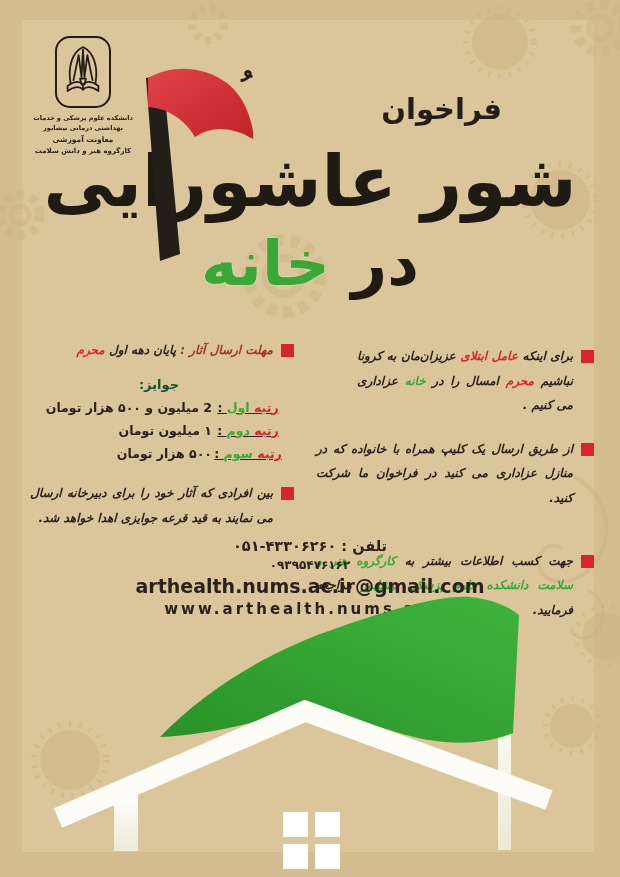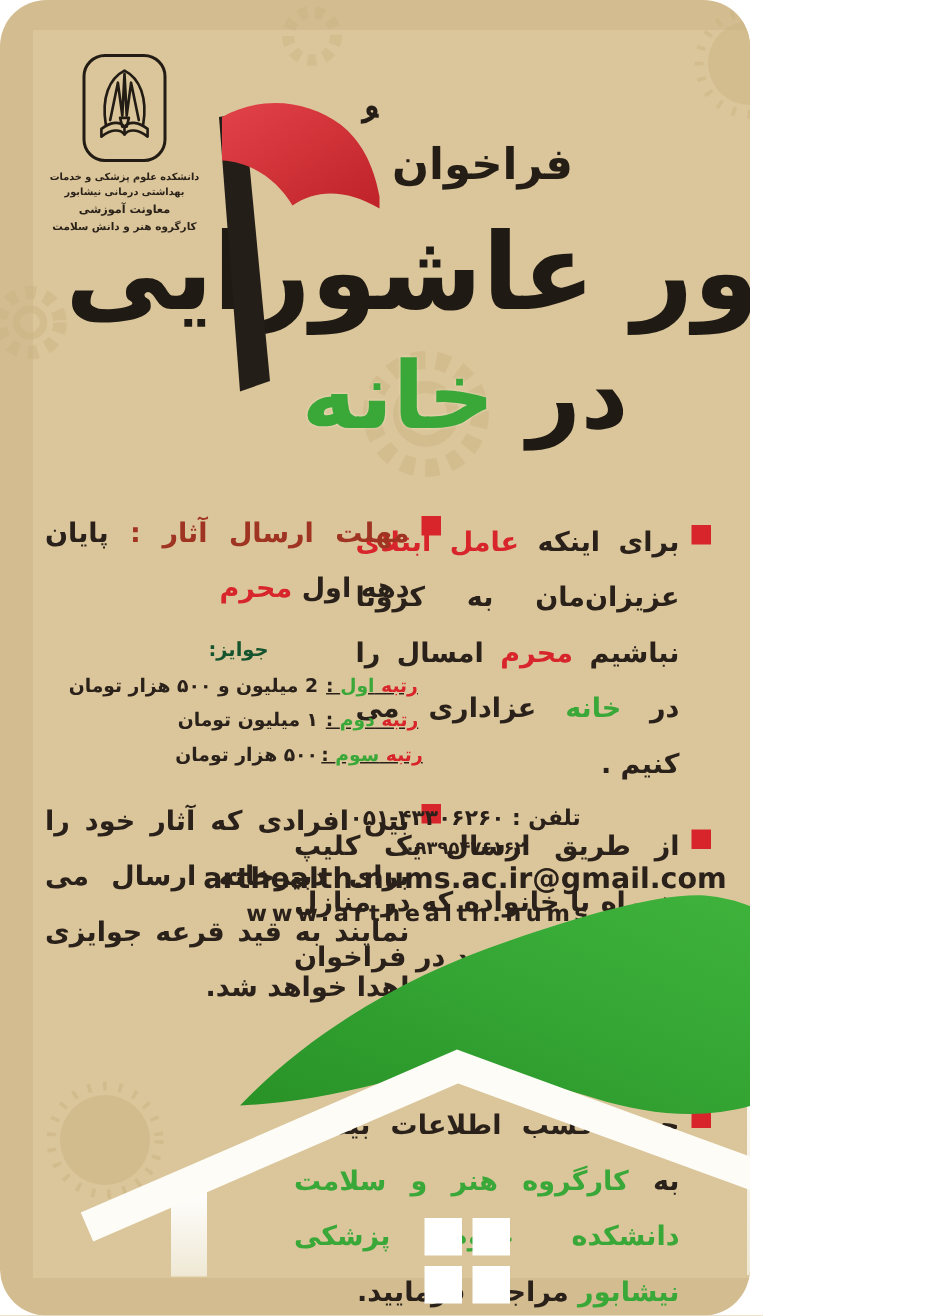--- a/index.html
+++ b/index.html
@@ -1,20 +1,19 @@
 <!DOCTYPE html>
 <html lang="fa"><head>
 <meta charset="utf-8">
 <style>
   * { margin:0; padding:0; box-sizing:border-box; }
   body { font-family:"DejaVu Sans", sans-serif; }
   .poster{
-    position:relative; width:500px; height:877px; overflow:hidden;
+    position:relative; width:620px; height:877px; overflow:hidden;
     background:#d3bd90;
-    border-radius:31px;
   }
   .bg-inner{
     position:absolute; left:22px; top:20px; width:572px; height:832px;
     background:#dbc69b;
   }
   .wm{ position:absolute; left:0; top:0; pointer-events:none; }
 
   
   .logo-block{ position:absolute; left:18px; top:36px; width:130px; text-align:center; direction:rtl; }
   .logo-box{ width:56px; height:72px; margin:0 auto 6px auto; border:2px solid #221c15; border-radius:15px;
@@ -38,21 +37,21 @@
   .title-sub .dark{ color:#1f1a13; }
   .title-sub .green{ color:#3aa839; text-shadow:0 0 2px #ece0bf; }
   .red-flag{ position:absolute; left:122px; top:58px; }
 
   
   .col{ position:absolute; direction:rtl; color:#2a211a; font-weight:bold; }
   .col-right{ right:26px; top:344px; width:278px; }
   .col-left{ left:30px; top:338px; width:264px; }
   .bullet{ display:flex; gap:8px; }
   .sq{ width:13px; height:13px; background:#d8252b; flex:none; margin-top:6px; }
-  .btext{ font-size:18px; line-height:2.05; text-align:justify; text-align-last:right; }
+  .btext{ font-size:12px; line-height:2.05; text-align:justify; text-align-last:right;font-style:italic; }
   .red{ color:#d8252b; }
   .green{ color:#3aa839; }
   .maroon{ color:#a03423; }
   .mb20{ margin-bottom:19px;margin-left:41px; }
   .mb26{ margin-bottom:38px; }
 
   .prizes{ margin:14px 10px 16px 0; }
   .prizes-title{ font-size:13px; text-align:right; padding-left:58px; text-align:center; width:200px; margin-right:auto; margin-left:0; direction:rtl; color:#14532d; margin-bottom:4px; }
   .prize-row{ display:flex; direction:rtl; line-height:1.85; font-size:12.5px; }
   .prize-label{ width:72px; flex:none; text-align:center; white-space:nowrap;text-decoration:underline; }

